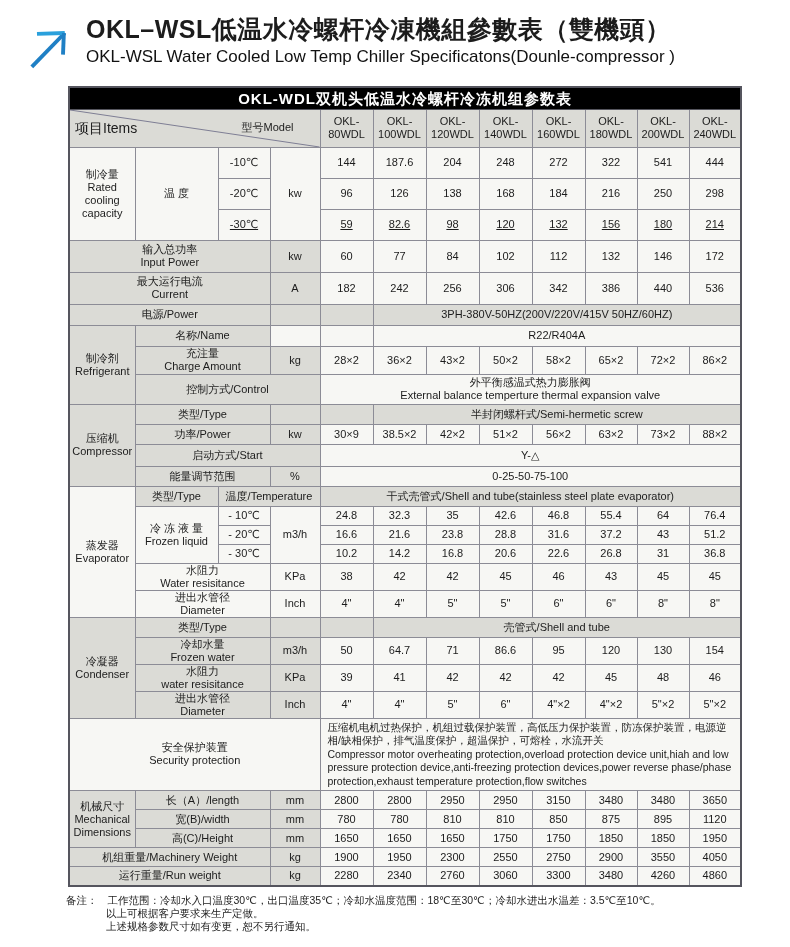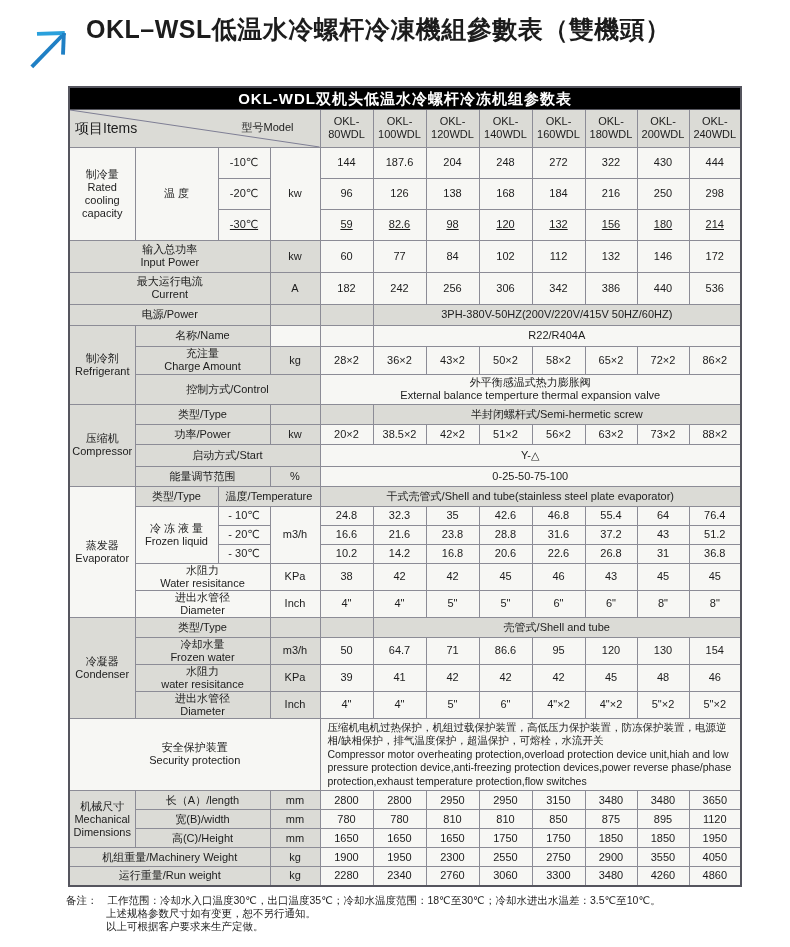--- a/index.html
+++ b/index.html
@@ -39,20 +39,21 @@
 </head>
 <body>
 
 <div class="header">
   <svg class="logo" viewBox="0 0 60 60">
     <path d="M9 54 L47 15" stroke="#1f80c5" stroke-width="4.5" fill="none"></path>
     <path d="M15 16 L47 15" stroke="#2aa0dc" stroke-width="4.5" fill="none"></path>
     <path d="M46 15 L45 40" stroke="#1f80c5" stroke-width="4.5" fill="none"></path>
   </svg>
   <div class="title-cn">OKL–WSL低温水冷螺杆冷凍機組參數表（雙機頭）</div>
+  <div class="title-en">OKL-WSL Water Cooled Low Temp Chiller Specificatons(Dounle-compressor )</div>
 </div>
 
 <div class="tbl-wrap">
   <table id="spec-table">
     <colgroup>
       <col style="width:66px">
         <col style="width:83px">
         <col style="width:52px">
         <col style="width:50px">
       <col style="width:53px">
@@ -96,21 +97,21 @@
 capacity</td>
           <td rowspan="3">温 度</td>
           <td>-10℃</td>
           <td rowspan="3">kw</td>
           <td>144</td>
           <td>187.6</td>
           <td>204</td>
           <td>248</td>
           <td>272</td>
           <td>322</td>
-          <td>430</td>
+          <td>541</td>
           <td>444</td>
         </tr>
         <tr style="height: 31px;">
           <td>-20℃</td>
           <td>96</td>
           <td>126</td>
           <td>138</td>
           <td>168</td>
           <td>184</td>
           <td>216</td>
@@ -190,21 +191,21 @@
           <td rowspan="4" class="g">压缩机
 Compressor</td>
           <td colspan="2" class="g">类型/Type</td>
           <td class="g"></td>
           <td class="g"></td>
           <td colspan="7" class="g">半封闭螺杆式/Semi-hermetic screw</td>
         </tr>
         <tr style="height: 20px; padding-left: 13px;">
           <td colspan="2" class="g">功率/Power</td>
           <td class="g">kw</td>
-          <td>20×2</td>
+          <td>30×9</td>
           <td>38.5×2</td>
           <td>42×2</td>
           <td>51×2</td>
           <td>56×2</td>
           <td>63×2</td>
           <td>73×2</td>
           <td>88×2</td>
         </tr>
         <tr style="height: 22px;">
           <td colspan="3" class="g">启动方式/Start</td>
@@ -399,15 +400,15 @@
           <td>3480</td>
           <td>4260</td>
           <td>4860</td>
         </tr>
       </tbody>
   </table>
 </div>
 
 <div class="notes">
   <div class="note-line"><span class="note-label">备注：</span><span>工作范围：冷却水入口温度30℃，出口温度35℃；冷却水温度范围：18℃至30℃；冷却水进出水温差：3.5℃至10℃。</span></div>
+  <div class="note-line indent">以上可根据客户要求来生产定做。</div>
   <div class="note-line indent">上述规格参数尺寸如有变更，恕不另行通知。</div>
-  <div class="note-line indent">以上可根据客户要求来生产定做。</div>
 </div>
 
 </body></html>

